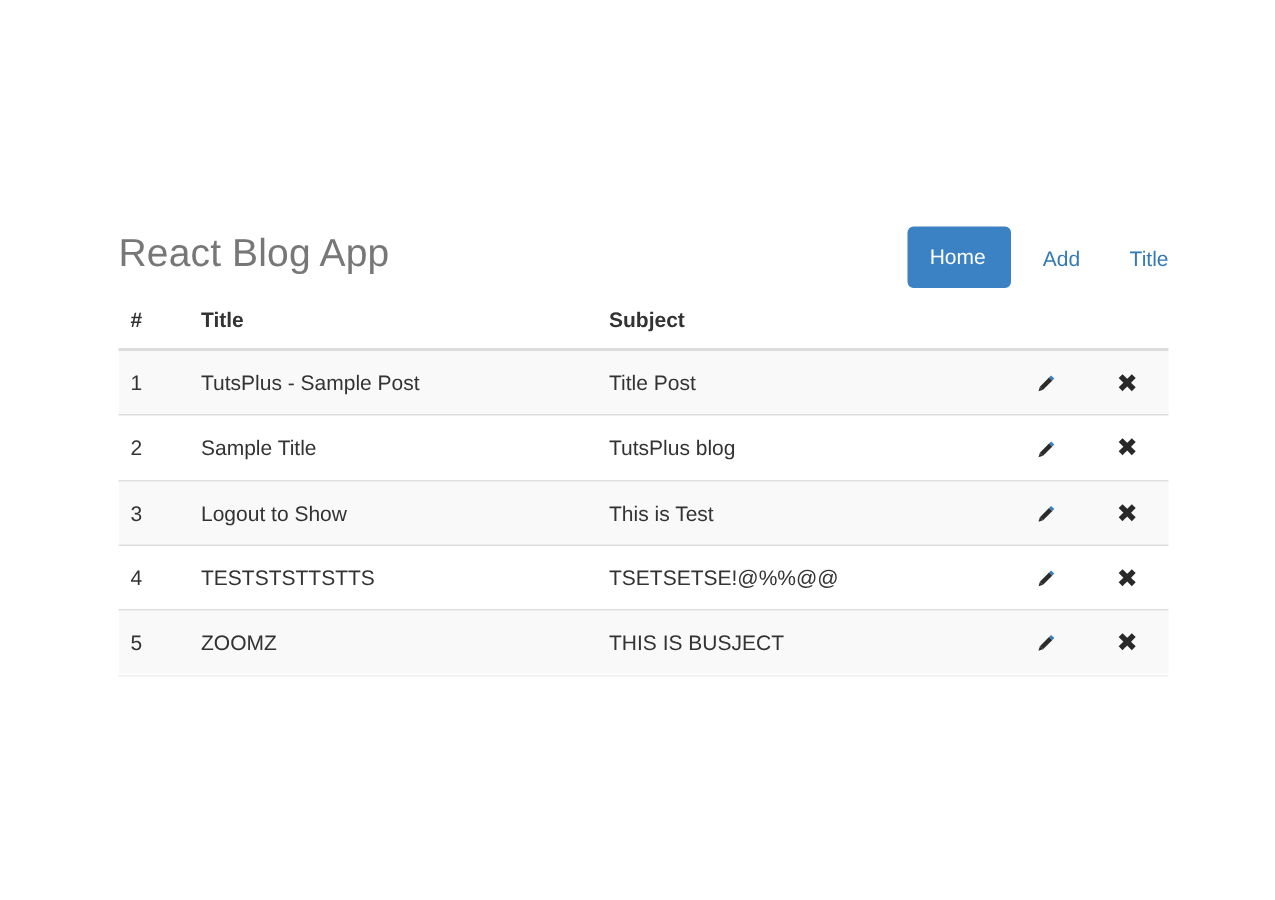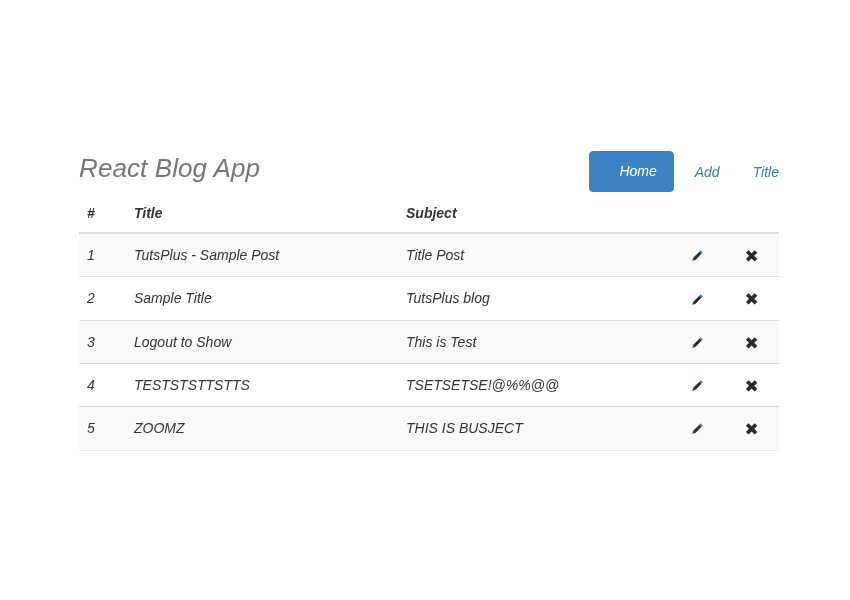--- a/index.html
+++ b/index.html
@@ -17,21 +17,20 @@
     line-height: 1.42857143;
     color: #333333;
     -webkit-font-smoothing: antialiased;
   }
 
   .page {
     position: relative;
     width: 850px;
     height: 600px;
     box-sizing: border-box;
-    font-style: italic;
   }
 
   .container {
     position: absolute;
     left: 79px;
     top: 145px;
     width: 700px;
   }
 
   
@@ -61,21 +60,21 @@
     align-items: center;
   }
 
   .nav-btn-primary {
     display: inline-block;
     background: #3b82c4;
     border: 1px solid #3b82c4;
     border-radius: 4px;
     color: #ffffff;
     font-size: 14px;
-    padding: 9px 16px 10px 29px;
+    padding: 9px 16px 10px 14px;
     cursor: pointer;
     text-decoration: none;
     line-height: 1.42857143;
     font-family: "Liberation Sans", sans-serif;
   }
 
   .nav-link {
     display: inline-block;
     color: #337ab7;
     font-size: 14px;

